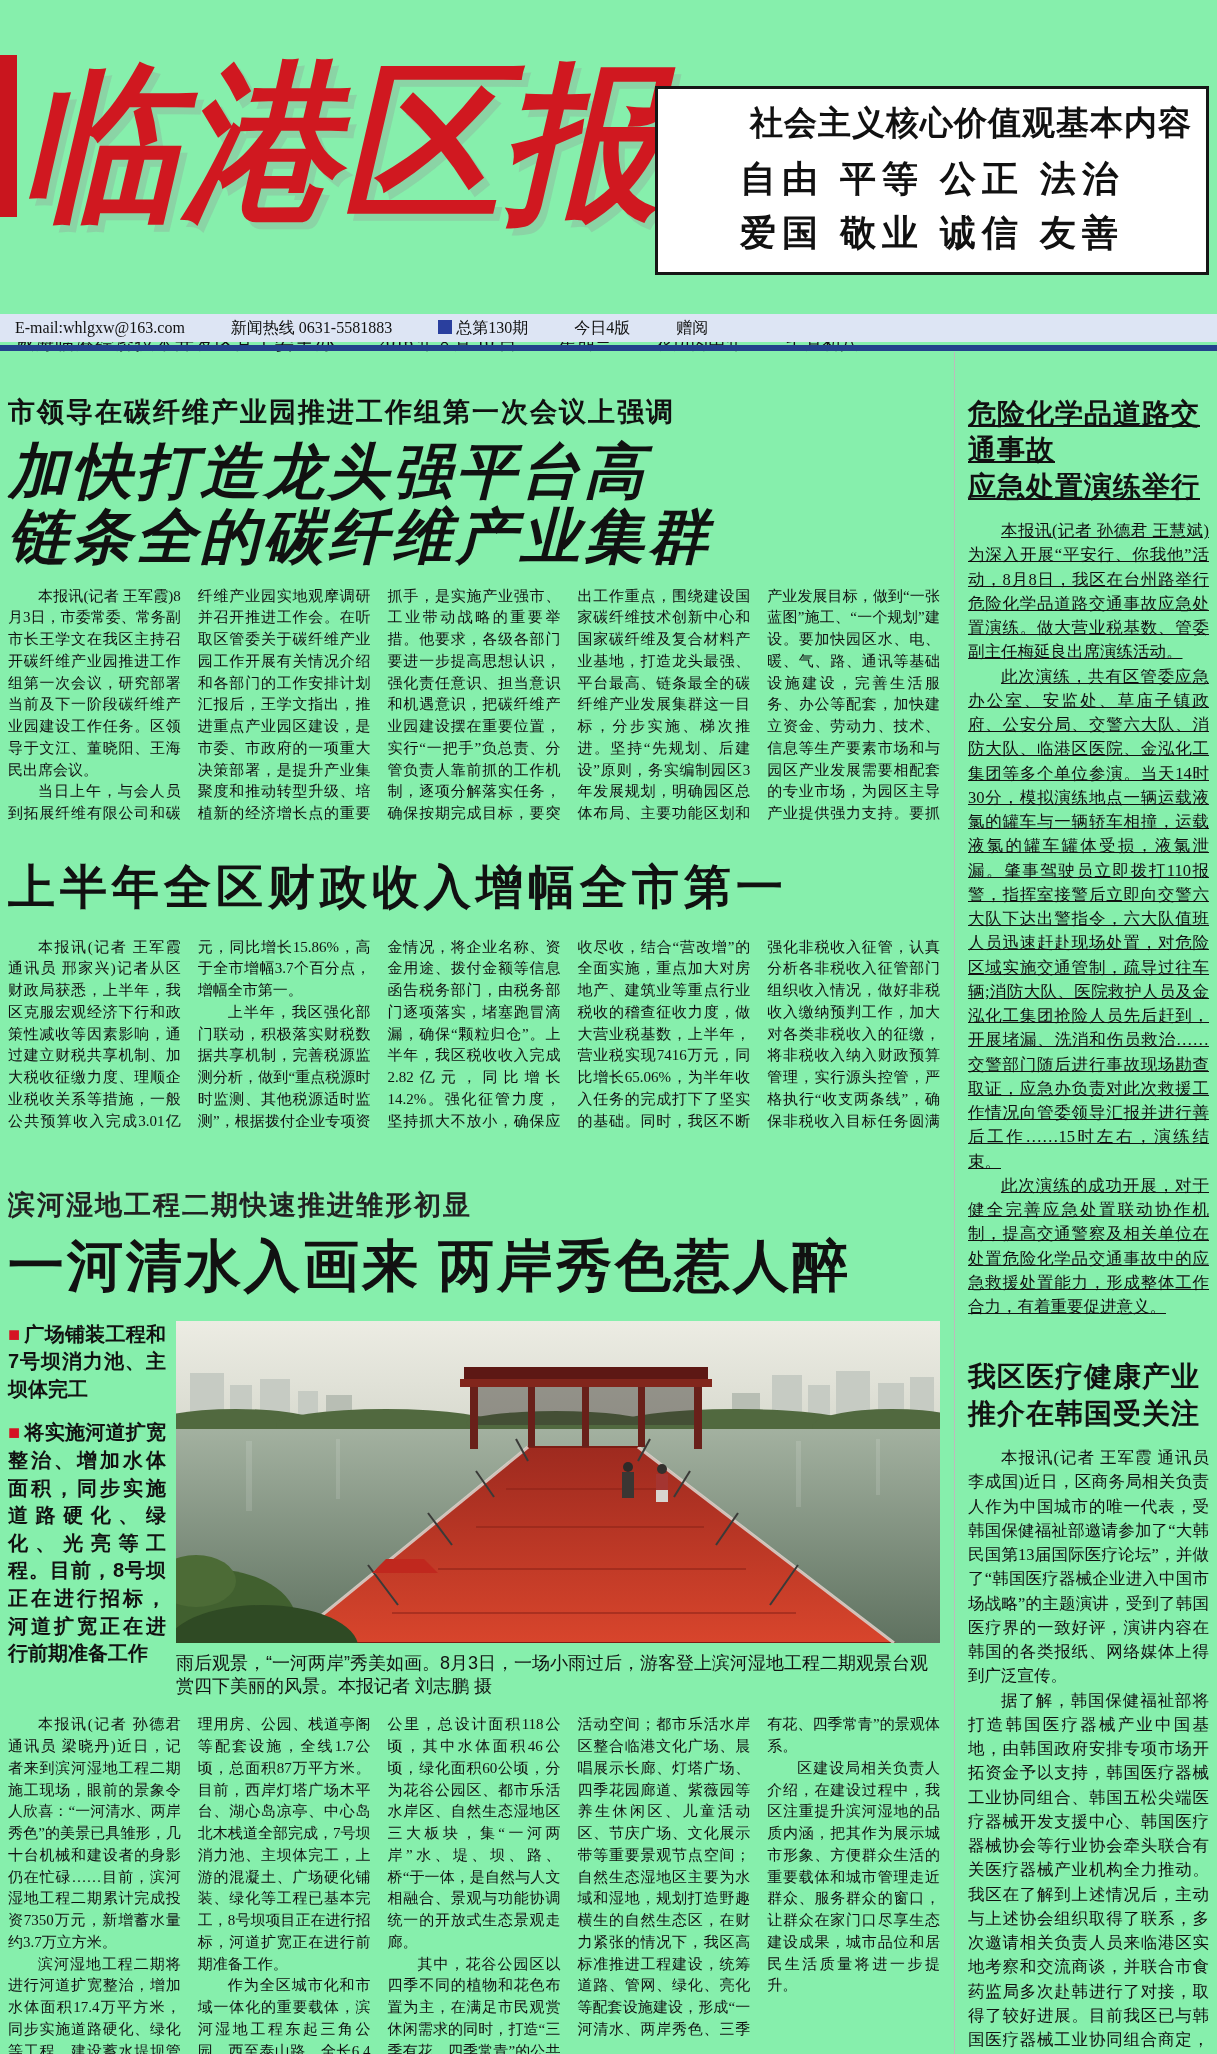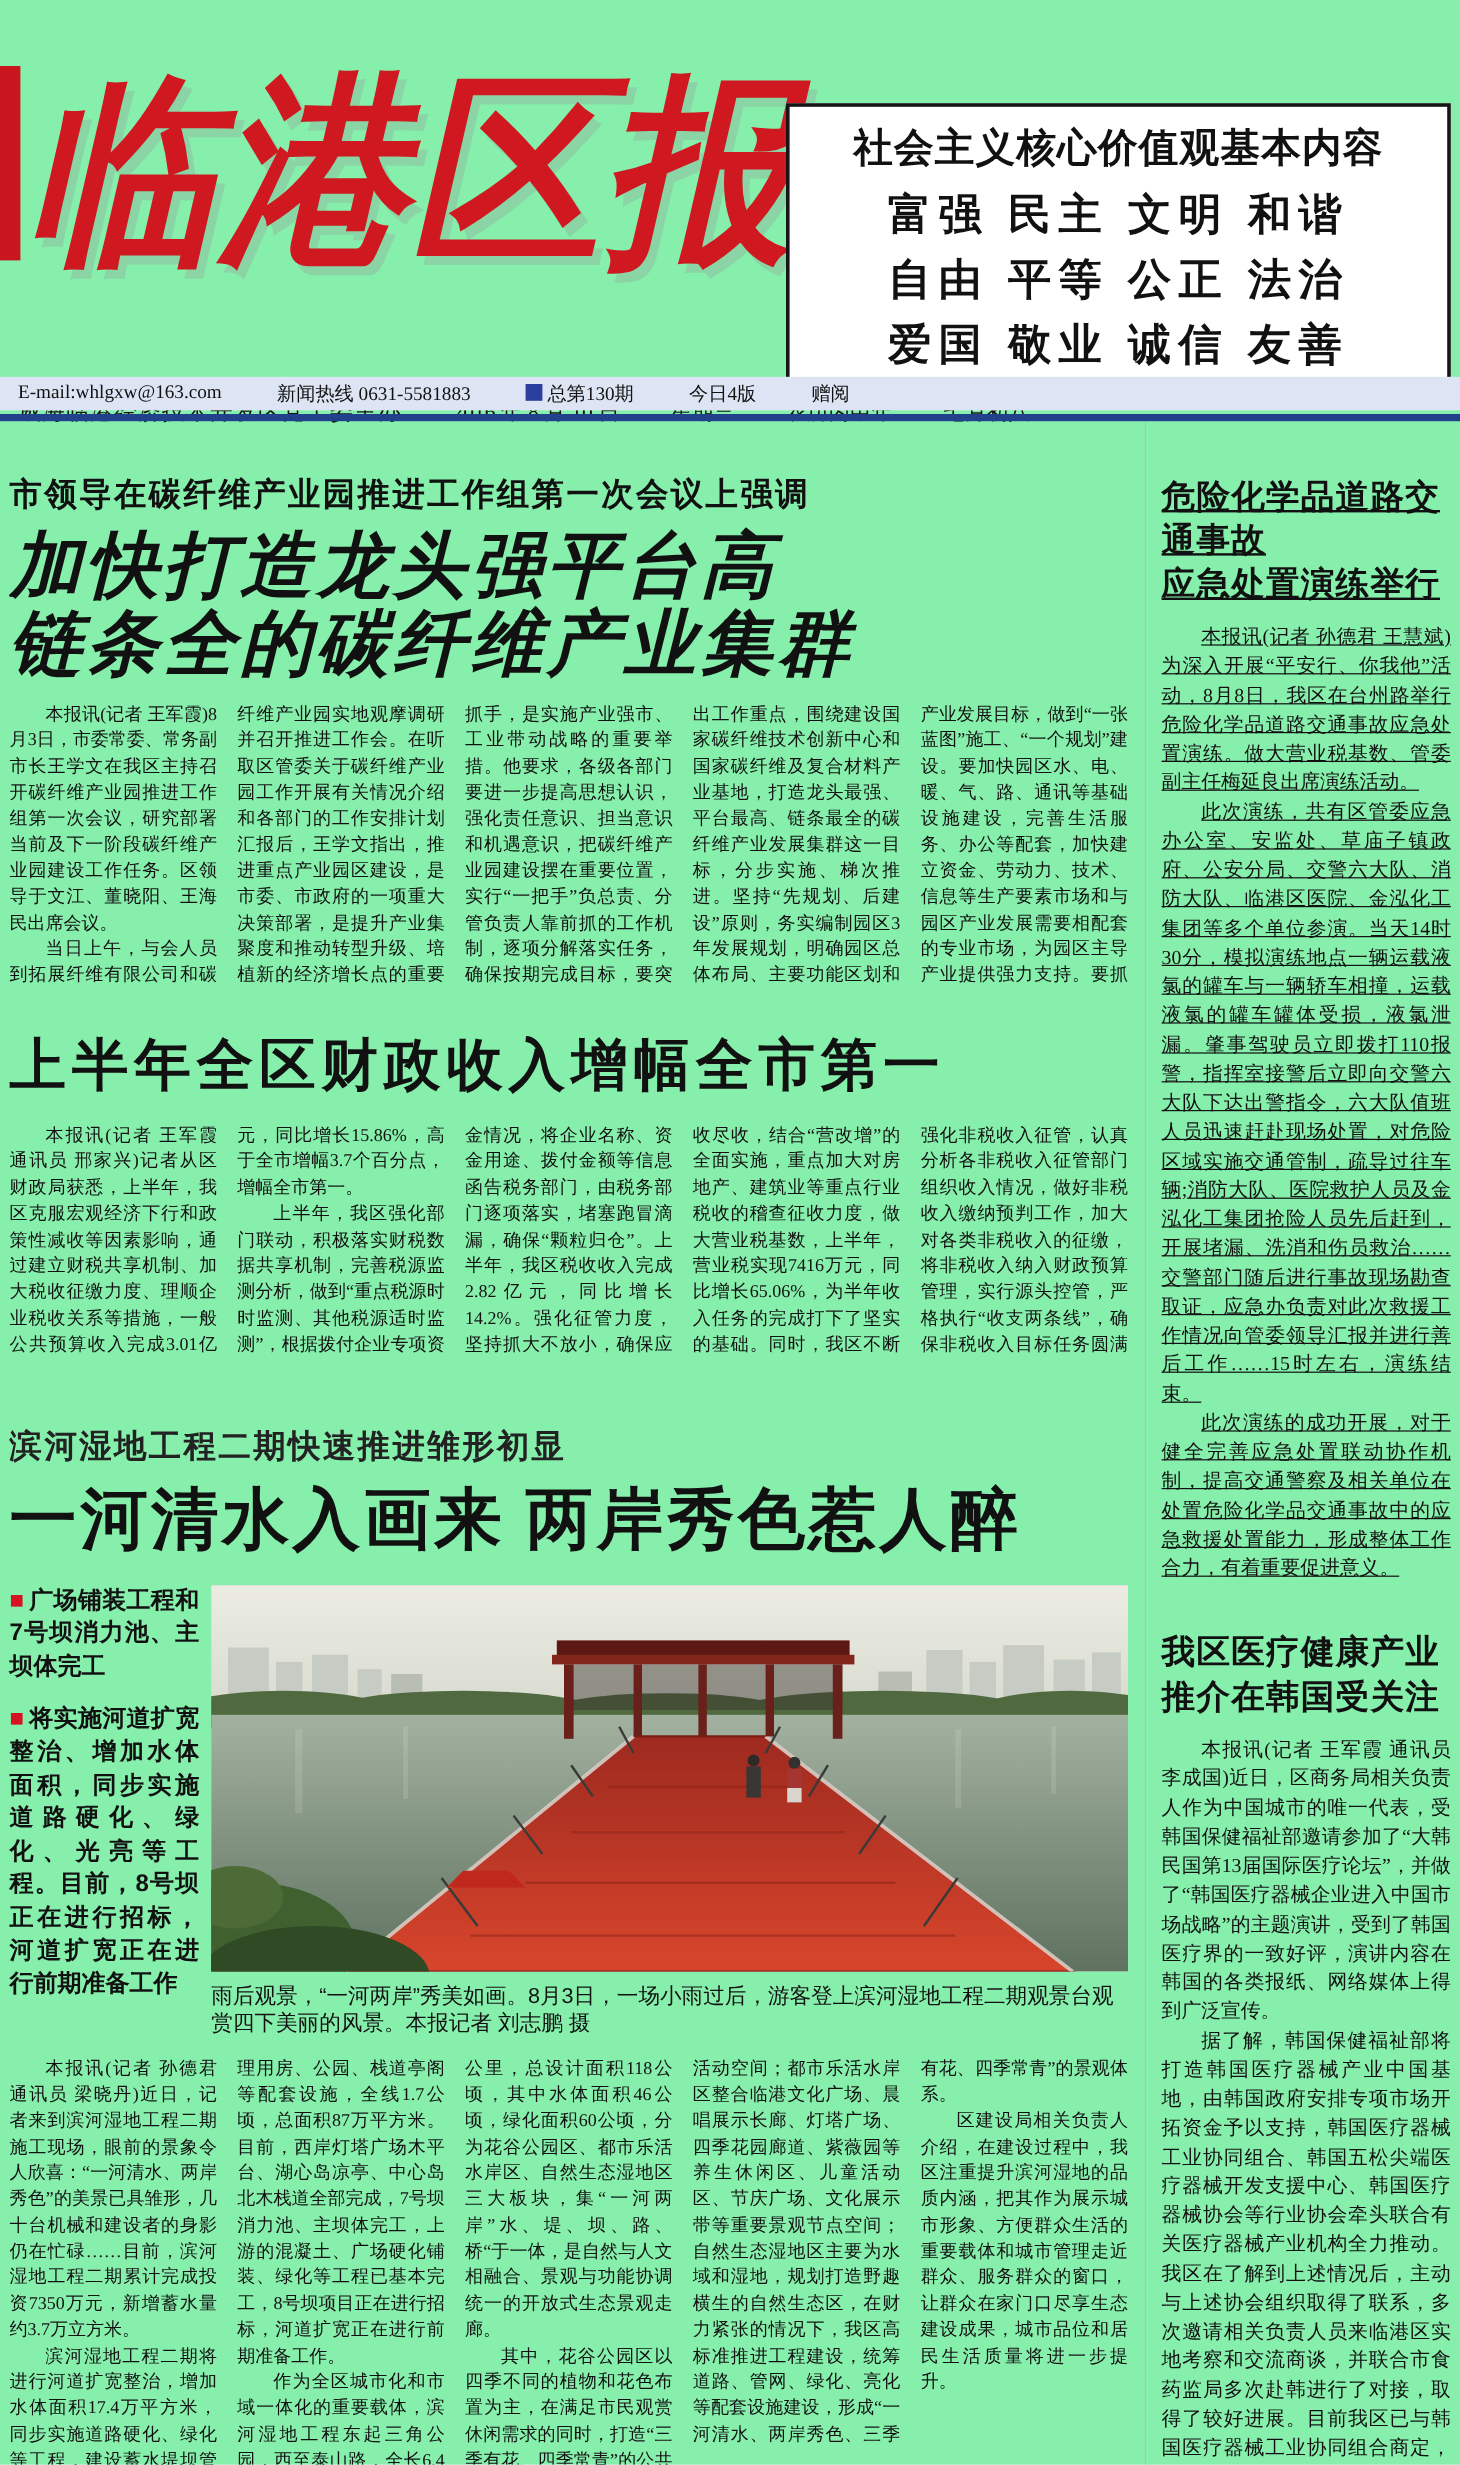--- a/index.html
+++ b/index.html
@@ -8,21 +8,21 @@
   
   .header{position:relative;height:352px;}
   .red-bar{position:absolute;left:0;top:55px;width:17px;height:162px;background:#c9151e;}
   .masthead-title{position:absolute;left:22px;top:30px;width:640px;height:240px;
       font-family:"DejaVu Serif",serif;font-style:italic;font-weight:bold;
       font-size:158px;letter-spacing:2px;color:#d01820;white-space:nowrap;
       text-shadow:6px 7px 0 rgba(150,150,150,.30);transform:scaleY(1.08);transform-origin:top left;}
   .cv-box{position:absolute;right:8px;top:86px;width:520px;border:3px solid #161616;
       padding:10px 14px 12px;background:#fff;}
   .cv-title{font-family:"Liberation Sans",sans-serif;font-weight:bold;font-size:33px;
-      text-align:center;letter-spacing:1px;margin:2px 0 6px;}
+      text-align:right;letter-spacing:1px;margin:2px 0 6px;}
   .cv-rows{margin:0;}
   .cv-row{font-family:"Liberation Sans",sans-serif;font-weight:bold;font-size:36px;
       text-align:center;letter-spacing:6px;line-height:1.5;margin:0;}
   .info1{position:absolute;left:15px;right:10px;top:286px;display:flex;align-items:baseline;
       font-size:18px;}
   .info1 .org{font-weight:normal;font-size:19px;letter-spacing:1px;margin-top:44px;}
   .info1 .seg{margin-left:42px;}
   .info2{position:absolute;left:0;right:0;top:314px;height:28px;background:#dde5f4;
       display:flex;align-items:center;font-size:16px;padding-left:15px;box-sizing:border-box;}
   .info2 .seg{margin-right:46px;white-space:nowrap;}
@@ -74,21 +74,20 @@
 
 <div class="page">
 
   <div class="header">
     <div class="red-bar"></div>
     <div class="masthead-title">临港区报</div>
 
     <div class="cv-box">
       <div class="cv-title">社会主义核心价值观基本内容</div>
       <div class="cv-rows">
-          <div class="cv-row">富强 民主 文明 和谐</div>
           <div class="cv-row">自由 平等 公正 法治</div>
           <div class="cv-row">爱国 敬业 诚信 友善</div>
         </div>
     </div>
 
     <div class="info1">
       <span class="org">威海临港经济技术开发区党工委主办</span>
       <span class="seg">2016 年 8 月 10 日</span>
       <span class="seg">星期三</span>
       <span class="seg">农历丙申年</span>

